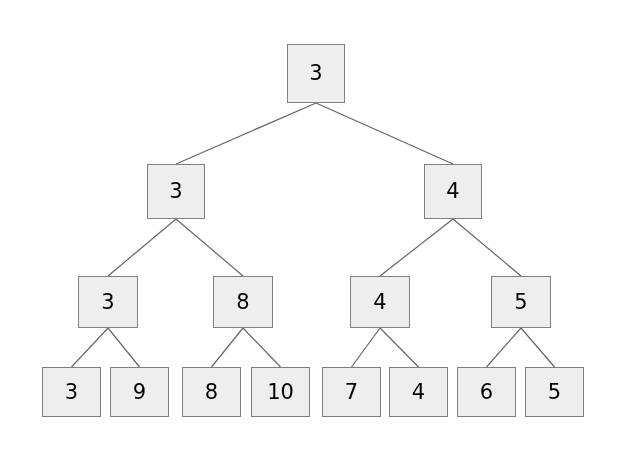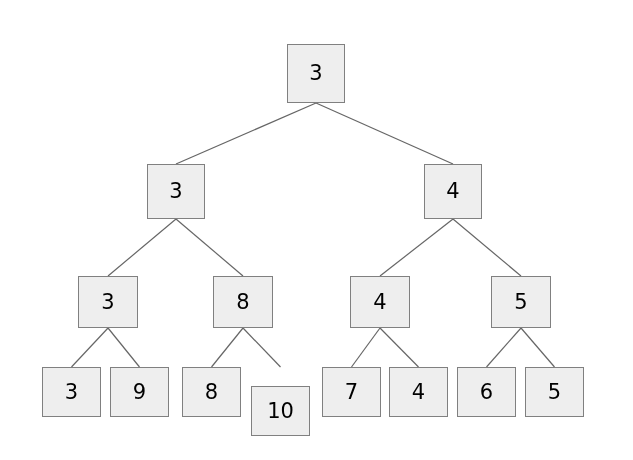--- a/index.html
+++ b/index.html
@@ -88,21 +88,21 @@
       </div>
       <div class="tree-node" style="left: 42px; top: 367px; width: 59px; height: 50px; background: rgb(238, 238, 238); border-color: rgb(128, 128, 128); color: rgb(0, 0, 0);">
         <span class="node-label">3</span>
       </div>
       <div class="tree-node" style="left: 110px; top: 367px; width: 59px; height: 50px; background: rgb(238, 238, 238); border-color: rgb(128, 128, 128); color: rgb(0, 0, 0);">
         <span class="node-label">9</span>
       </div>
       <div class="tree-node" style="left: 182px; top: 367px; width: 59px; height: 50px; background: rgb(238, 238, 238); border-color: rgb(128, 128, 128); color: rgb(0, 0, 0);">
         <span class="node-label">8</span>
       </div>
-      <div class="tree-node" style="left: 251px; top: 367px; width: 59px; height: 50px; background: rgb(238, 238, 238); border-color: rgb(128, 128, 128); color: rgb(0, 0, 0); margin-top: 19px;">
+      <div class="tree-node" style="left: 251px; top: 367px; width: 59px; height: 50px; background: rgb(238, 238, 238); border-color: rgb(128, 128, 128); color: rgb(0, 0, 0);">
         <span class="node-label">10</span>
       </div>
       <div class="tree-node" style="left: 322px; top: 367px; width: 59px; height: 50px; background: rgb(238, 238, 238); border-color: rgb(128, 128, 128); color: rgb(0, 0, 0);">
         <span class="node-label">7</span>
       </div>
       <div class="tree-node" style="left: 389px; top: 367px; width: 59px; height: 50px; background: rgb(238, 238, 238); border-color: rgb(128, 128, 128); color: rgb(0, 0, 0);">
         <span class="node-label">4</span>
       </div>
       <div class="tree-node" style="left: 457px; top: 367px; width: 59px; height: 50px; background: rgb(238, 238, 238); border-color: rgb(128, 128, 128); color: rgb(0, 0, 0);">
         <span class="node-label">6</span>

